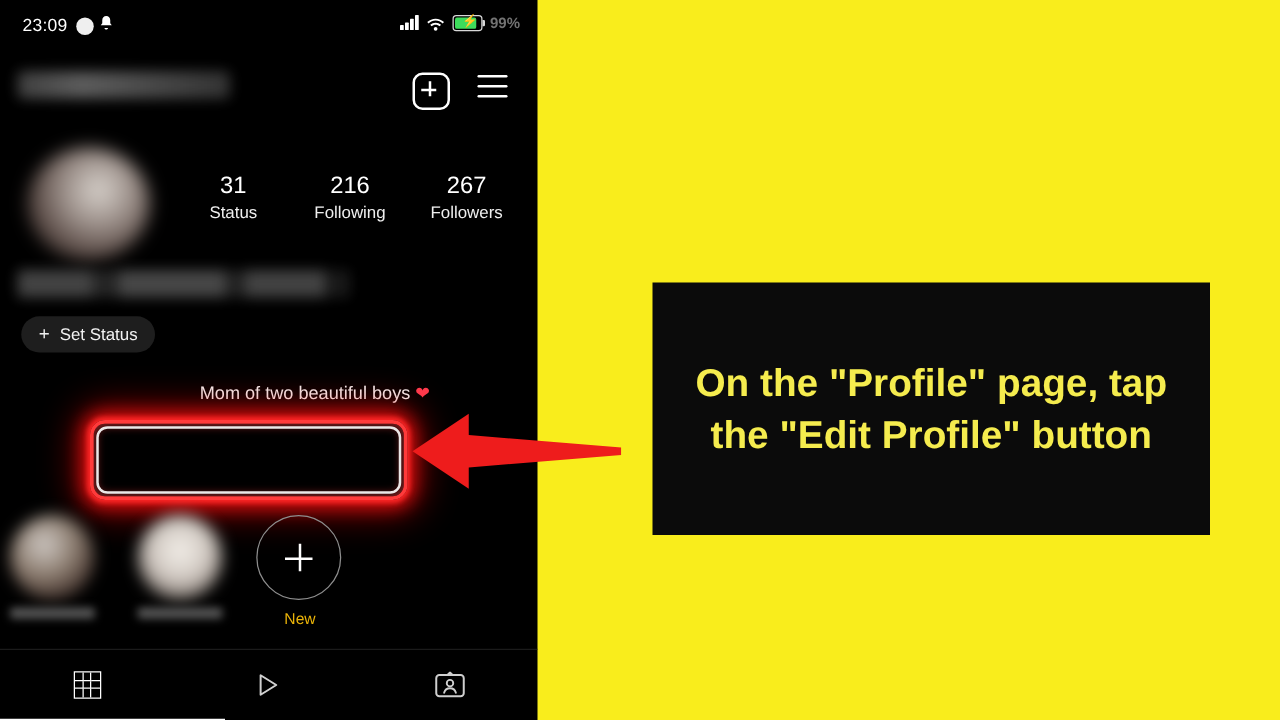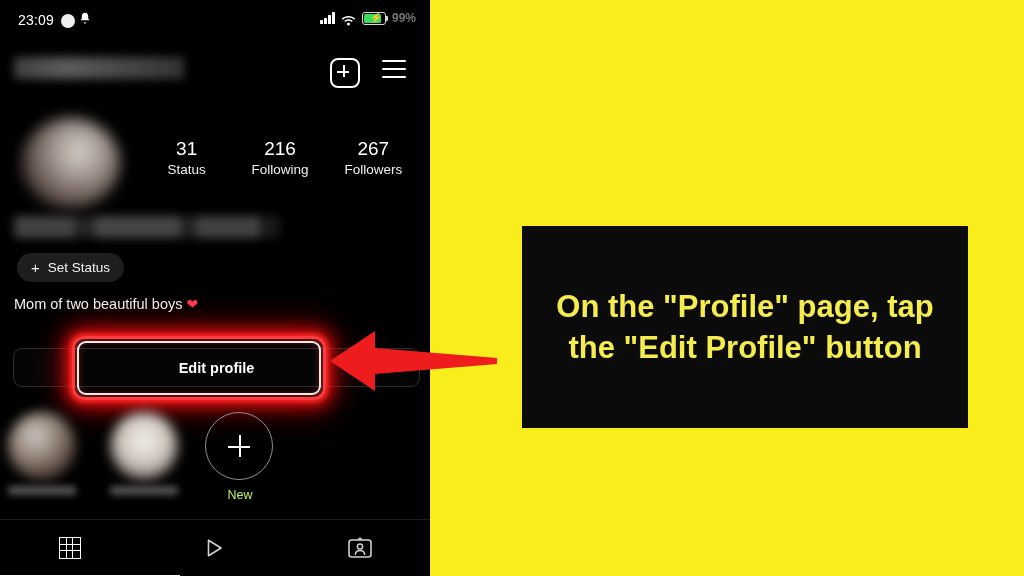--- a/index.html
+++ b/index.html
@@ -63,21 +63,21 @@
     background:linear-gradient(90deg,#4b4b4b 0 22%,#2a2a2a 23% 30%,#4f4f4f 31% 62%,#262626 63% 68%,#4a4a4a 69% 92%,#1c1c1c 93%);
     filter:blur(5px);opacity:.9;}
 
   
   .setstatus{position:absolute;left:17px;top:253px;height:29px;padding:0 14px;border-radius:15px;
     background:#1e1e1e;display:flex;align-items:center;gap:8px;}
   .setstatus .plus{color:#f0f0f0;font-size:15px;line-height:15px;font-weight:400;}
   .setstatus .txt{color:#f2f2f2;font-size:13.5px;text-align:right;}
 
   
-  .bio{position:absolute;left:14px;top:294px;width:330px;}
+  .bio{position:absolute;left:14px;top:304px;width:330px;text-align:right;}
   .bio .line{font-size:14.5px;color:#f2f2f2;line-height:21px;white-space:nowrap;}
   .bio .heart{color:#ff3b4e;font-size:14px;}
 
   
   .editbtn{position:absolute;left:13px;top:348px;width:405px;height:37px;border:1px solid #2c2c2c;border-radius:9px;
     display:flex;align-items:center;justify-content:center;background:#050505;}
   .editbtn .lbl{color:#fff;font-size:14.5px;font-weight:600;}
 
   
   .neon{position:absolute;left:72px;top:336px;width:248px;height:58px;border-radius:12px;
@@ -94,21 +94,21 @@
   .hl .cap{margin-top:6px;width:68px;height:9px;border-radius:3px;background:#555;filter:blur(3.5px);}
   .hl1{left:8px;}
   .hl1 .circ{background:radial-gradient(circle at 40% 35%,#cfc9c4,#8e7f72 40%,#4b3b34 70%,#17100e 100%);filter:blur(6px);}
   .hl2{left:110px;}
   .hl2 .circ{background:radial-gradient(circle at 50% 42%,#f3efe9,#cfc7c0 45%,#6d645e 78%,#120f0e 100%);filter:blur(6px);}
   .hlnew{position:absolute;left:205px;top:412px;width:70px;text-align:center;}
   .hlnew .circ{width:68px;height:68px;border-radius:50%;border:1.3px solid #8e8e8e;position:relative;box-sizing:border-box;}
   .hlnew .circ::before,.hlnew .circ::after{content:"";position:absolute;background:#fff;}
   .hlnew .circ::before{left:22px;top:32.5px;width:22px;height:2px;}
   .hlnew .circ::after{left:33px;top:22px;width:2px;height:22px;}
-  .hlnew .cap{margin-top:8px;font-size:12.5px;color:#bef264;text-align:center;}
+  .hlnew .cap{margin-top:8px;font-size:12.5px;color:#eab308;text-align:center;}
 
   
   .tabbar{position:absolute;left:0;top:519px;width:430px;height:57px;border-top:1px solid #1b1b1b;}
   .tab{position:absolute;top:13px;width:40px;height:30px;display:flex;align-items:center;justify-content:center;}
   .tab-grid{left:50px;}
   .tab-reels{left:194px;}
   .tab-tagged{left:340px;}
   .gridicon{width:22px;height:22px;border:1.8px solid #fff;display:grid;grid-template-columns:1fr 1fr 1fr;grid-template-rows:1fr 1fr 1fr;box-sizing:border-box;}
   .gridicon i{border-right:1.4px solid #fff;border-bottom:1.4px solid #fff;}
   .gridicon i:nth-child(3n){border-right:none;}
@@ -197,23 +197,20 @@
       <span class="txt">Set Status</span>
     </div>
 
     <div class="bio">
       <div class="line">
         <span>Mom of two beautiful boys</span>
         <span class="heart">❤</span>
       </div>
     </div>
 
-    <div class="editbtn">
-      <span class="lbl">Edit profile</span>
-    </div>
     <div class="neon"></div>
 
     <div class="hl hl1">
       <div class="circ"></div>
       <div class="cap"></div>
     </div>
     <div class="hl hl2">
       <div class="circ"></div>
       <div class="cap"></div>
     </div>

